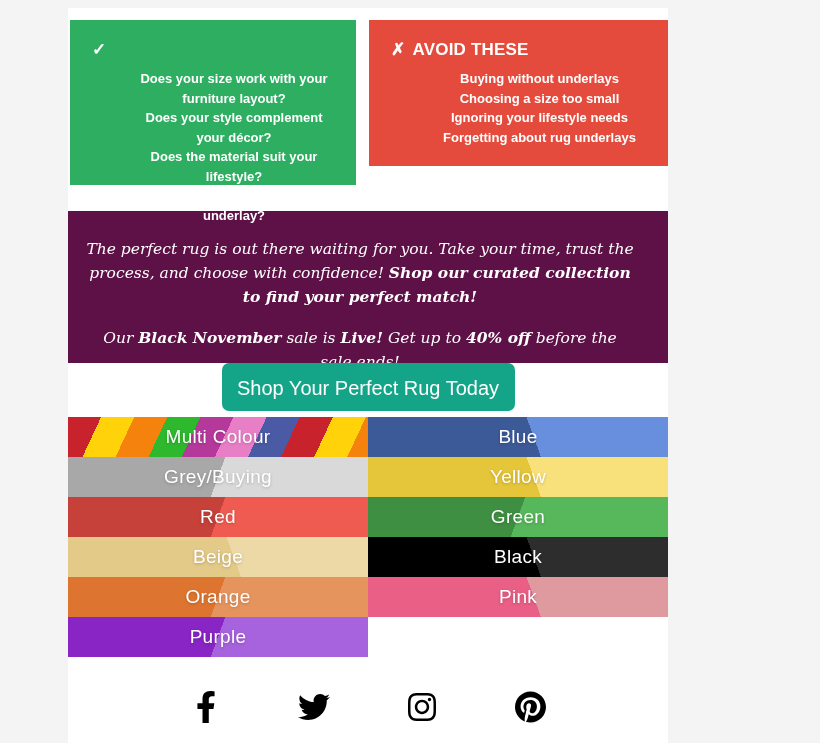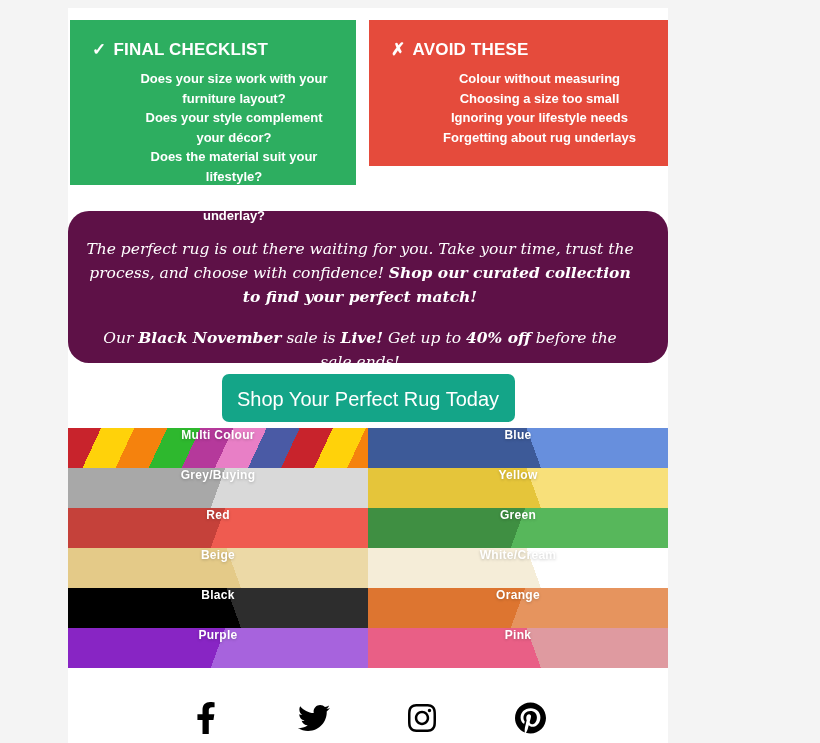--- a/index.html
+++ b/index.html
@@ -21,71 +21,70 @@
   .card-avoid { width:299px; height:146px; }
   .card-title {
     font-size:17px; font-weight:bold; letter-spacing:.2px;
     padding:19px 22px 9px 22px; display:flex; gap:7px; align-items:center;
   }
   .card-items { font-size:13px; font-weight:bold; text-align:center; line-height:1.5; padding:0 18px;margin-left:42px; }
   
   .promo {
     margin-top:26px; height:152px; color:#ffffff; text-align:center;
     font-family:"DejaVu Serif", serif; font-style:italic; font-size:15.5px;
-    line-height:1.55; padding:26px 34px 0 18px;border-radius:21px;
+    line-height:1.55; padding:26px 34px 0 18px;
   }
   .promo p { margin:0; }
   .promo p + p { margin-top:17px; }
   .promo b { font-weight:bold; }
   
-  .cta-wrap { text-align:center; margin-top:11px; height:36px; }
+  .cta-wrap { text-align:center; height:36px; }
   .cta {
     display:inline-block; width:293px; height:48px; border:none; border-radius:7px;
     color:#ffffff; font-size:20px; font-family:"Liberation Sans", sans-serif;
     cursor:pointer; line-height:48px; text-align:center;
   }
   
   .grid { margin-top:18px; display:grid; grid-template-columns:300px 300px; grid-auto-rows:40px; }
   .cell {
-    display:flex; align-items:flex-start; justify-content:center;
-    color:#ffffff; font-weight:bold; font-size:12px; letter-spacing:.3px;
+    display:flex; align-items:center; justify-content:center;
+    color:#ffffff; font-weight:normal; font-size:19px; letter-spacing:.3px;
     text-shadow:0 1px 3px rgba(0,0,0,.22);
     cursor:pointer;
   }
   
   .social { margin-top:34px; display:flex; justify-content:center; gap:76px; }
   .social-item { width:32px; height:32px; display:flex; justify-content:center; align-items:flex-start; cursor:pointer; }
   .social-item svg { height:32px; fill:#000; }
 </style>
 </head>
 <body>
 
 <div class="content">
 
   <div class="cards">
     <div class="card card-checklist" style="background: rgb(45, 174, 96);">
       <div class="card-title">
         <span>✓</span>
-        <span>FINAL CHECKLIST</span>
       </div>
       <div class="card-items">
         <div>Does your size work with your furniture layout?</div>
         <div>Does your style complement your décor?</div>
         <div>Does the material suit your lifestyle?</div>
         <div>Does your budget include a rug underlay?</div>
       </div>
     </div>
 
     <div class="card card-avoid" style="background: rgb(229, 75, 60);">
       <div class="card-title">
         <span>✗</span>
         <span>AVOID THESE</span>
       </div>
       <div class="card-items">
-        <div>Colour without measuring</div>
+        <div>Buying without underlays</div>
         <div>Choosing a size too small</div>
         <div>Ignoring your lifestyle needs</div>
         <div>Forgetting about rug underlays</div>
       </div>
     </div>
   </div>
 
   <div class="promo" style="background: rgb(94, 17, 71);">
     <p>
       <span>The perfect rug is out there waiting for you. Take your time, trust the process, and choose with confidence!</span>
@@ -113,34 +112,31 @@
       </div>
     <div class="cell" style="background: linear-gradient(110deg, rgb(197, 65, 58) 50%, rgb(239, 91, 80) 50%);">
         <span>Red</span>
       </div>
     <div class="cell" style="background: linear-gradient(110deg, rgb(63, 143, 66) 50%, rgb(87, 183, 91) 50%);">
         <span>Green</span>
       </div>
     <div class="cell" style="background: linear-gradient(70deg, rgb(228, 202, 136) 55%, rgb(236, 217, 166) 55%);">
         <span>Beige</span>
       </div>
-    <div class="cell" style="background: linear-gradient(70deg, rgb(245, 237, 216) 55%, rgb(255, 255, 255) 55%);">
-        <span>White/Cream</span>
-      </div>
     <div class="cell" style="background: linear-gradient(70deg, rgb(0, 0, 0) 55%, rgb(45, 45, 45) 55%);">
         <span>Black</span>
       </div>
     <div class="cell" style="background: linear-gradient(110deg, rgb(221, 117, 48) 50%, rgb(230, 148, 94) 50%);">
         <span>Orange</span>
       </div>
+    <div class="cell" style="background: linear-gradient(70deg, rgb(233, 95, 134) 55%, rgb(223, 154, 160) 55%);">
+        <span>Pink</span>
+      </div>
     <div class="cell" style="background: linear-gradient(110deg, rgb(136, 37, 196) 50%, rgb(167, 99, 221) 50%);">
         <span>Purple</span>
-      </div>
-    <div class="cell" style="background: linear-gradient(70deg, rgb(233, 95, 134) 55%, rgb(223, 154, 160) 55%);">
-        <span>Pink</span>
       </div>
   </div>
 
   <div class="social">
     <span class="social-item">
       <svg viewBox="0 0 320 512">
           <path d="M279.14 288l14.22-92.66h-88.91v-60.13c0-25.35 12.42-50.06 52.24-50.06h40.42V6.26S260.43 0 225.36 0c-73.22 0-121.08 44.38-121.08 124.72v70.62H22.89V288h81.39v224h100.17V288z"></path>
         </svg>
     </span>
     <span class="social-item">

